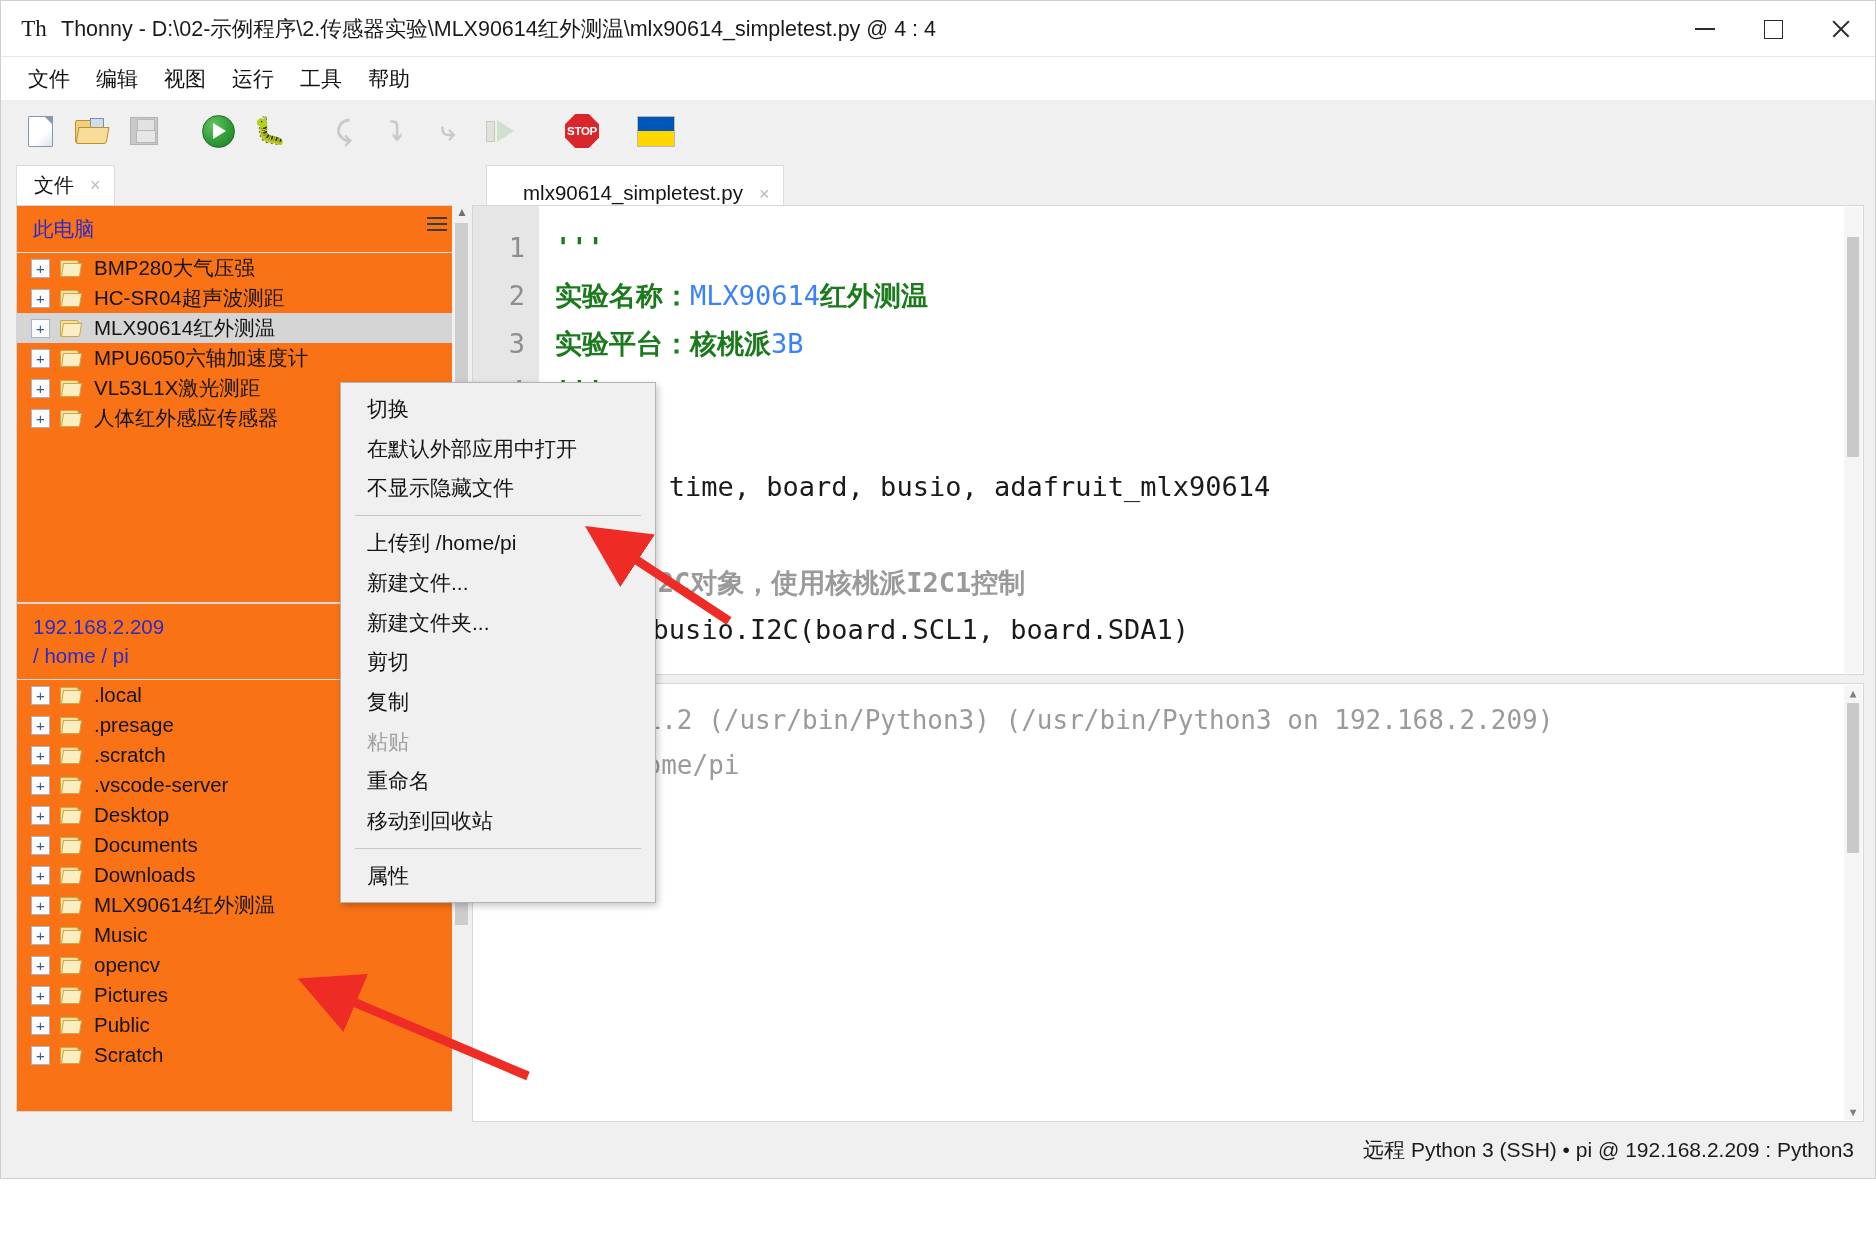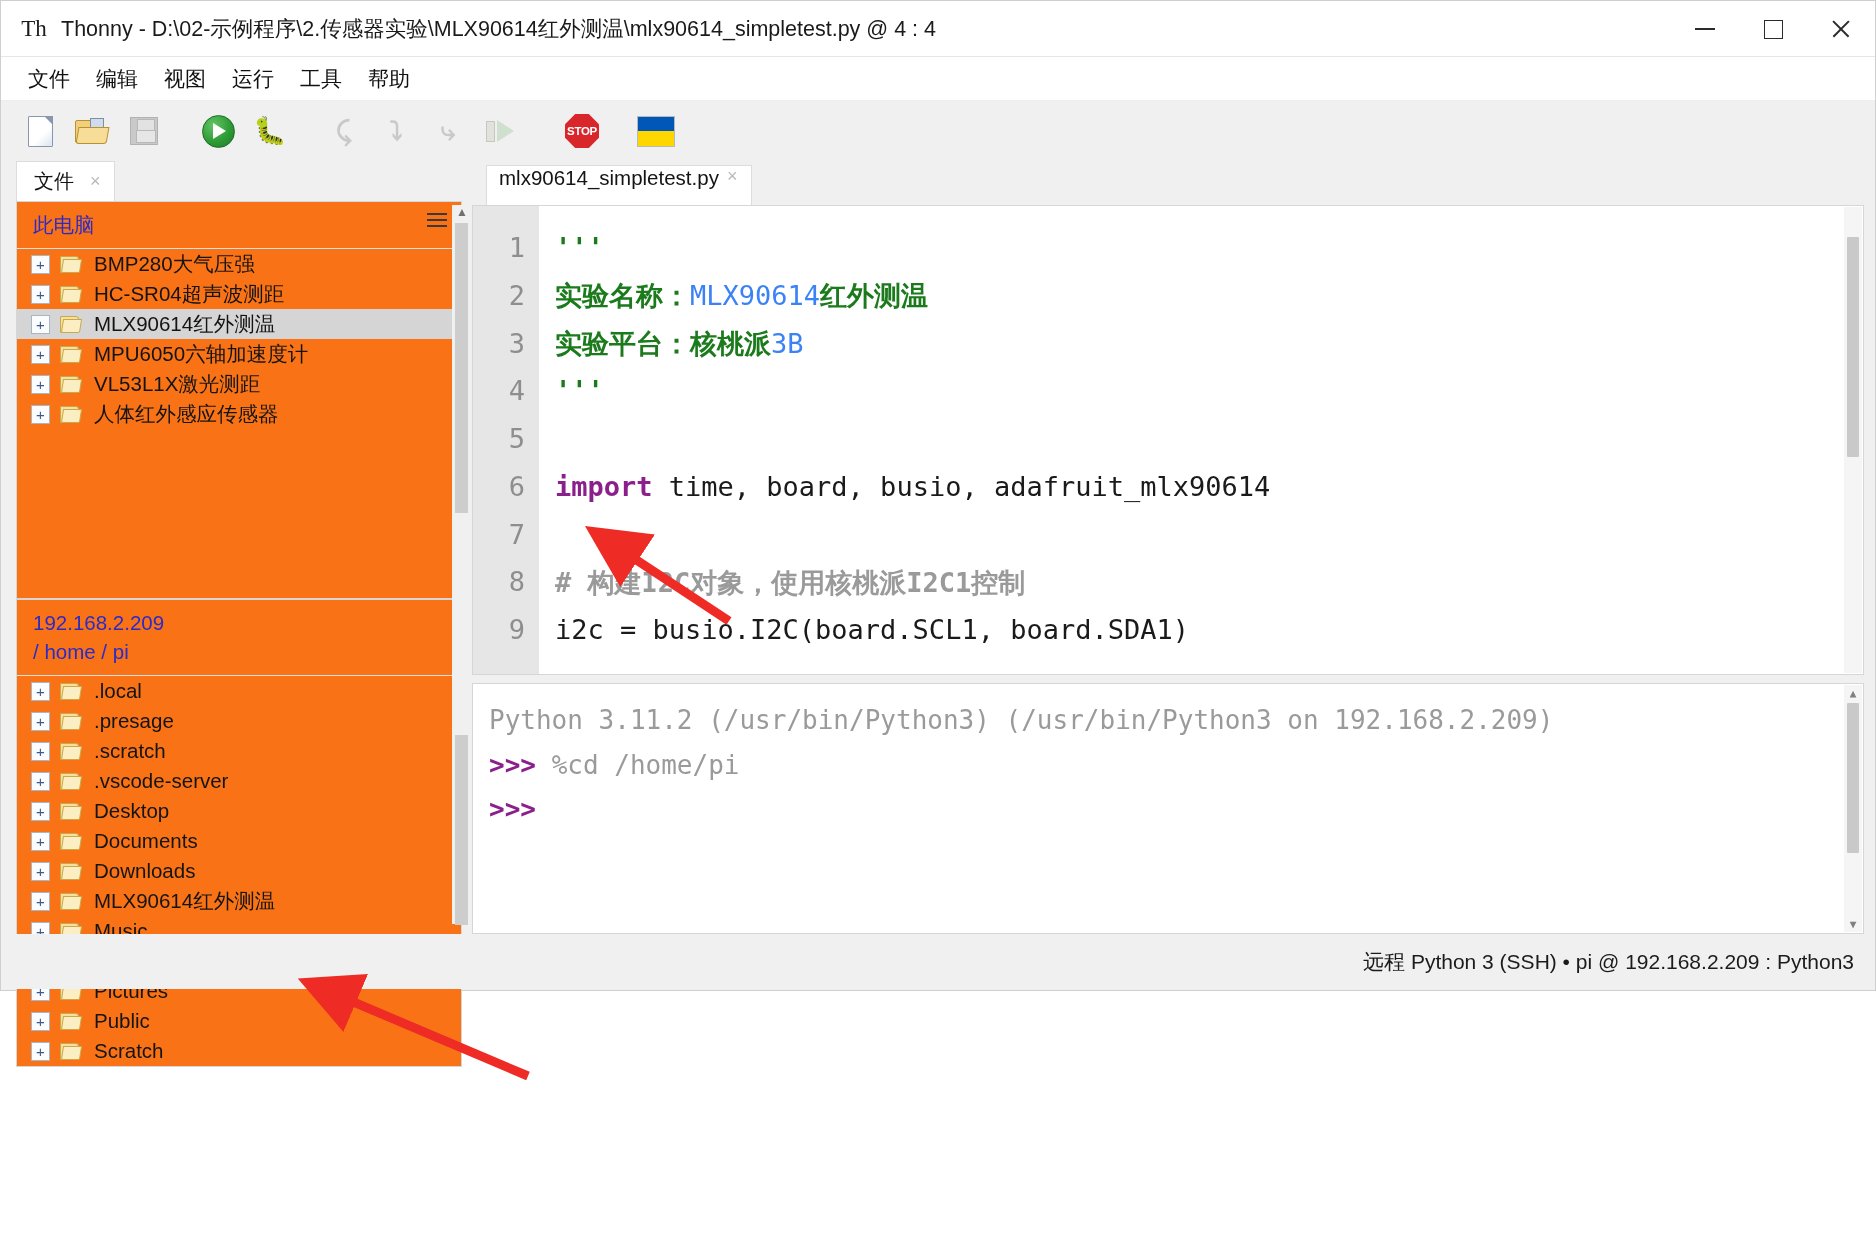--- a/index.html
+++ b/index.html
@@ -4,21 +4,21 @@
 <style>
   * { box-sizing: border-box; margin: 0; padding: 0; }
   html, body {
     width: 1876px; height: 1259px;
     font-family: "Liberation Sans", sans-serif;
     background: #ffffff;
     overflow: hidden;
   }
   .app {
     position: relative;
-    width: 1876px; height: 991px;
+    width: 1876px; height: 1179px;
     background: #f0f0f0;
     border: 1px solid #cfcfcf;
   }
 
   
   .titlebar {
     height: 56px;
     background: #ffffff;
     display: flex;
     align-items: center;
@@ -269,22 +269,22 @@
   }
   .ed-tabstrip {
     height: 44px;
     display:flex; align-items:flex-end;
     padding-left: 14px;
   }
   .ed-tab {
     height: 40px;
     background:#ffffff;
     border:1px solid #dcdcdc; border-bottom:none;
-    display:flex; align-items:flex-start; gap:8px;
-    padding: 0 14px 0 12px;
+    display:flex; align-items:flex-end; gap:16px;
+    padding: 0 14px 0 36px;
     font-size: 20.5px; color:#141414;
   }
   .ed-tab .x { color:#b9b9b9; font-size:18px; }
 
   .editor {
     height: 470px;
     background:#ffffff;
     border:1px solid #d6d6d6;
     margin: 0 10px 0 0;
     display:flex;
@@ -705,20 +705,36 @@
           <div style="position:absolute;bottom:0;left:0;right:0;height:16px;text-align:center;font-size:11px;color:#808080;">▼</div>
         </div>
       </div>
     </div>
   </div>
 
   <div class="statusbar">
     <span>远程 Python 3 (SSH)  •  pi @ 192.168.2.209 : Python3</span>
   </div>
 
+  <div class="ctxmenu">
+    <div class="ctxitem">切换</div>
+    <div class="ctxitem">在默认外部应用中打开</div>
+    <div class="ctxitem">不显示隐藏文件</div>
+    <div class="ctxsep"></div>
+    <div class="ctxitem">上传到 /home/pi</div>
+    <div class="ctxitem">新建文件...</div>
+    <div class="ctxitem">新建文件夹...</div>
+    <div class="ctxitem">剪切</div>
+    <div class="ctxitem">复制</div>
+    <div class="ctxitem disabled">粘贴</div>
+    <div class="ctxitem">重命名</div>
+    <div class="ctxitem">移动到回收站</div>
+    <div class="ctxsep"></div>
+    <div class="ctxitem">属性</div>
+  </div>
 
   <svg class="arrow-svg" width="1876" height="1259">
     <defs>
       <marker id="ah" markerWidth="7" markerHeight="7" refX="5.4" refY="3.5" orient="auto">
         <polygon points="0 0, 7 3.5, 0 7" fill="#ee2b24"></polygon>
       </marker>
     </defs>
     <line x1="728" y1="620" x2="596" y2="533" stroke="#ee2b24" stroke-width="9" marker-end="url(#ah)"></line>
     <line x1="527" y1="1075" x2="310" y2="983" stroke="#ee2b24" stroke-width="9" marker-end="url(#ah)"></line>
   </svg>

